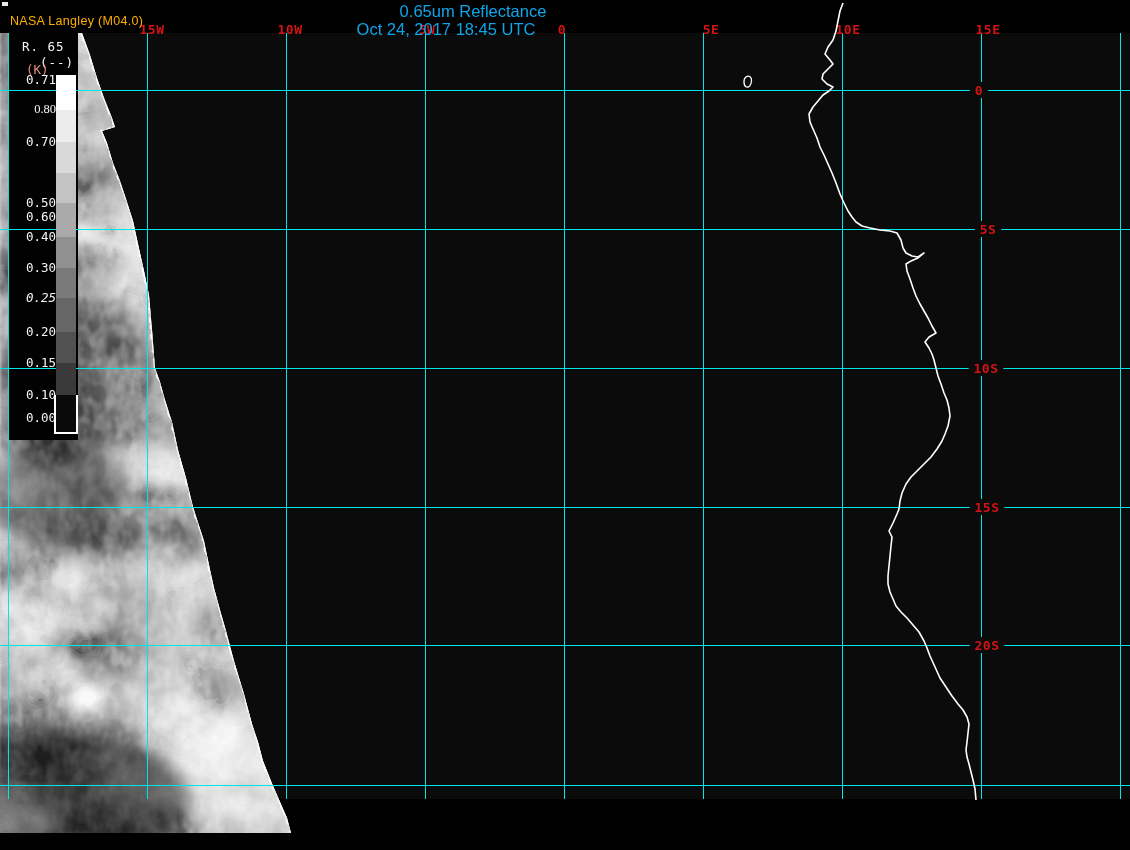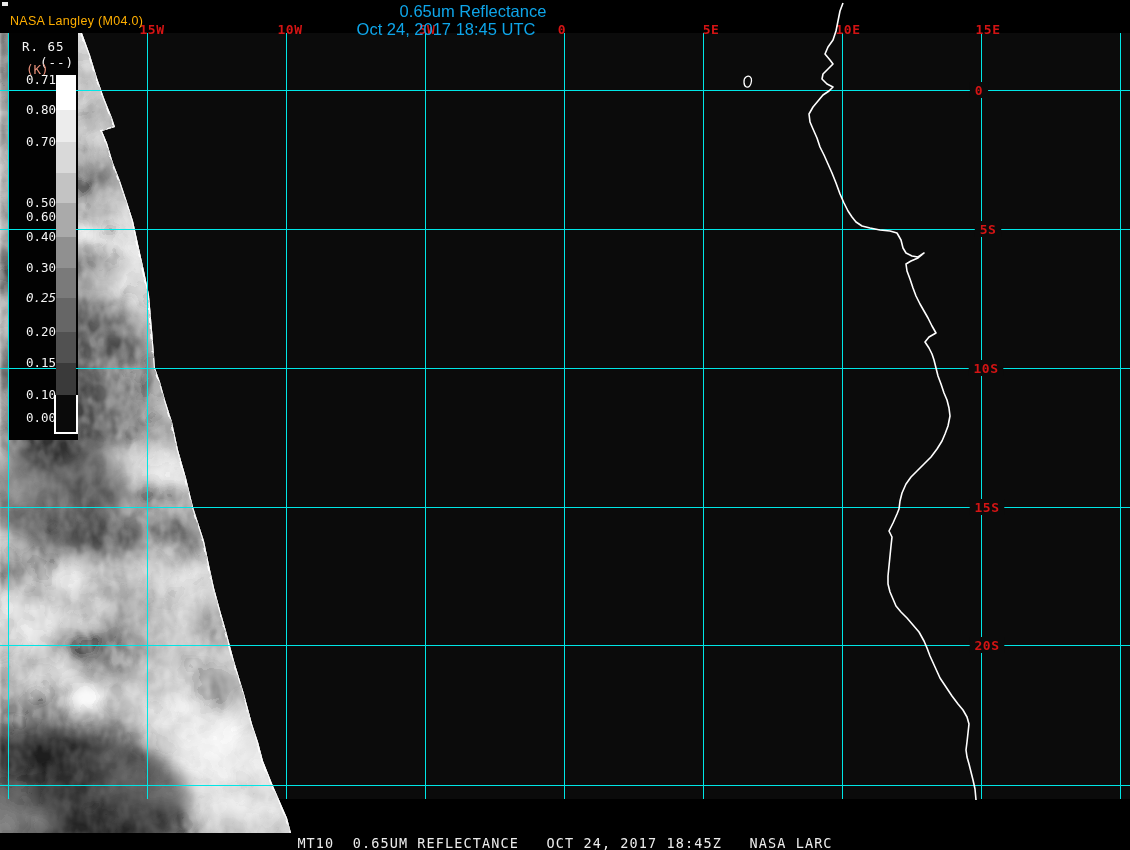--- a/index.html
+++ b/index.html
@@ -142,30 +142,29 @@
         <div class="leg-seg" style="top: 170px; height: 34px; background: rgb(170, 170, 170);"></div>
         <div class="leg-seg" style="top: 204px; height: 31px; background: rgb(144, 144, 144);"></div>
         <div class="leg-seg" style="top: 235px; height: 30px; background: rgb(122, 122, 122);"></div>
         <div class="leg-seg" style="top: 265px; height: 34px; background: rgb(102, 102, 102);"></div>
         <div class="leg-seg" style="top: 299px; height: 31px; background: rgb(81, 81, 81);"></div>
         <div class="leg-seg" style="top: 330px; height: 32px; background: rgb(58, 58, 58);"></div>
         <div class="leg-seg" style="top: 362px; height: 38px; background: rgb(10, 10, 10);"></div>
       </div>
     <div id="legend-ticks">
         <div class="leg-tick" style="top: 39px;">0.71</div>
-        <div class="leg-tick" style="top: 69px;">0.80</div>
+        <div class="leg-tick" style="top: 69px; font-family: Liberation Serif, serif;">0.80</div>
         <div class="leg-tick" style="top: 101px;">0.70</div>
         <div class="leg-tick" style="top: 132px; margin-top: 44px;">0.60</div>
         <div class="leg-tick" style="top: 162px;">0.50</div>
         <div class="leg-tick" style="top: 196px;">0.40</div>
         <div class="leg-tick" style="top: 227px;">0.30</div>
         <div class="leg-tick" style="top: 257px; font-style: italic;">0.25</div>
         <div class="leg-tick" style="top: 291px;">0.20</div>
         <div class="leg-tick" style="top: 322px;">0.15</div>
         <div class="leg-tick" style="top: 354px;">0.10</div>
         <div class="leg-tick" style="top: 377px;">0.00</div>
       </div>
     <div id="legend-outline"></div>
   </div>
 
   
-  <div class="abs caption">MT10  0.65UM REFLECTANCE   OCT 24, 2017 18:45Z   NASA LARC</div>
 </div>
 
 </body></html>

